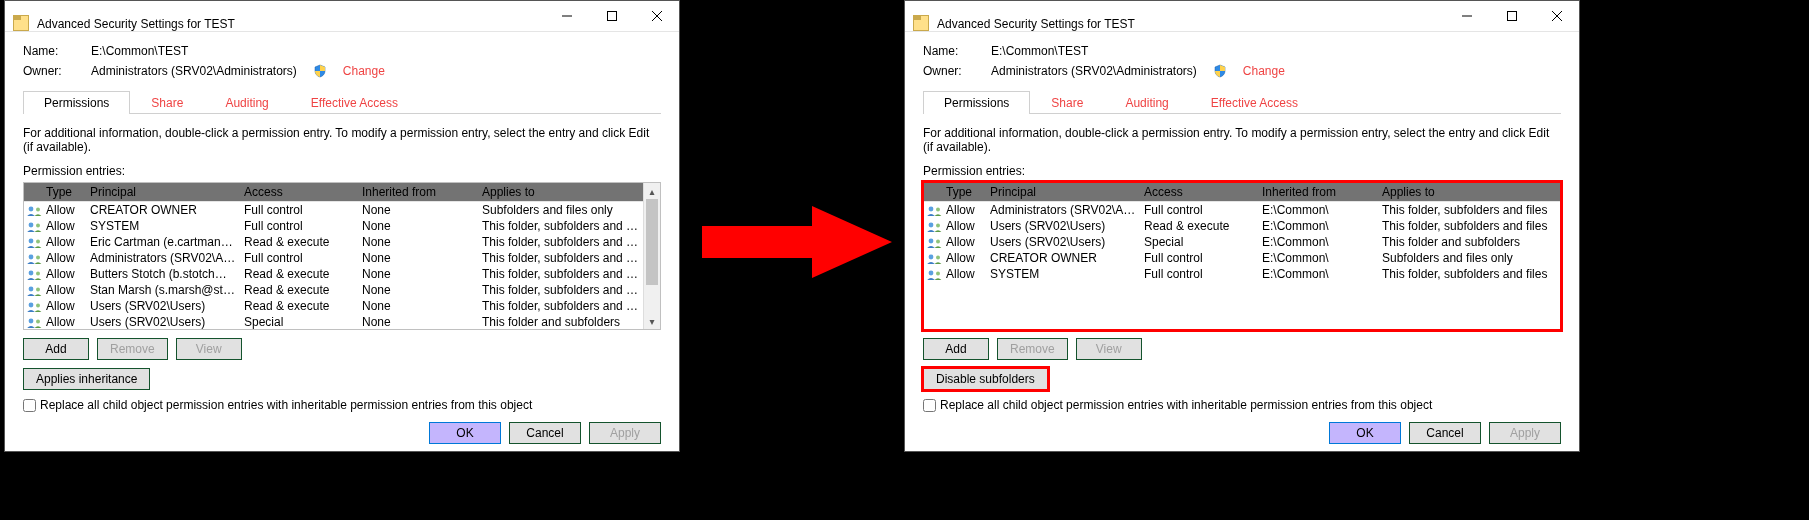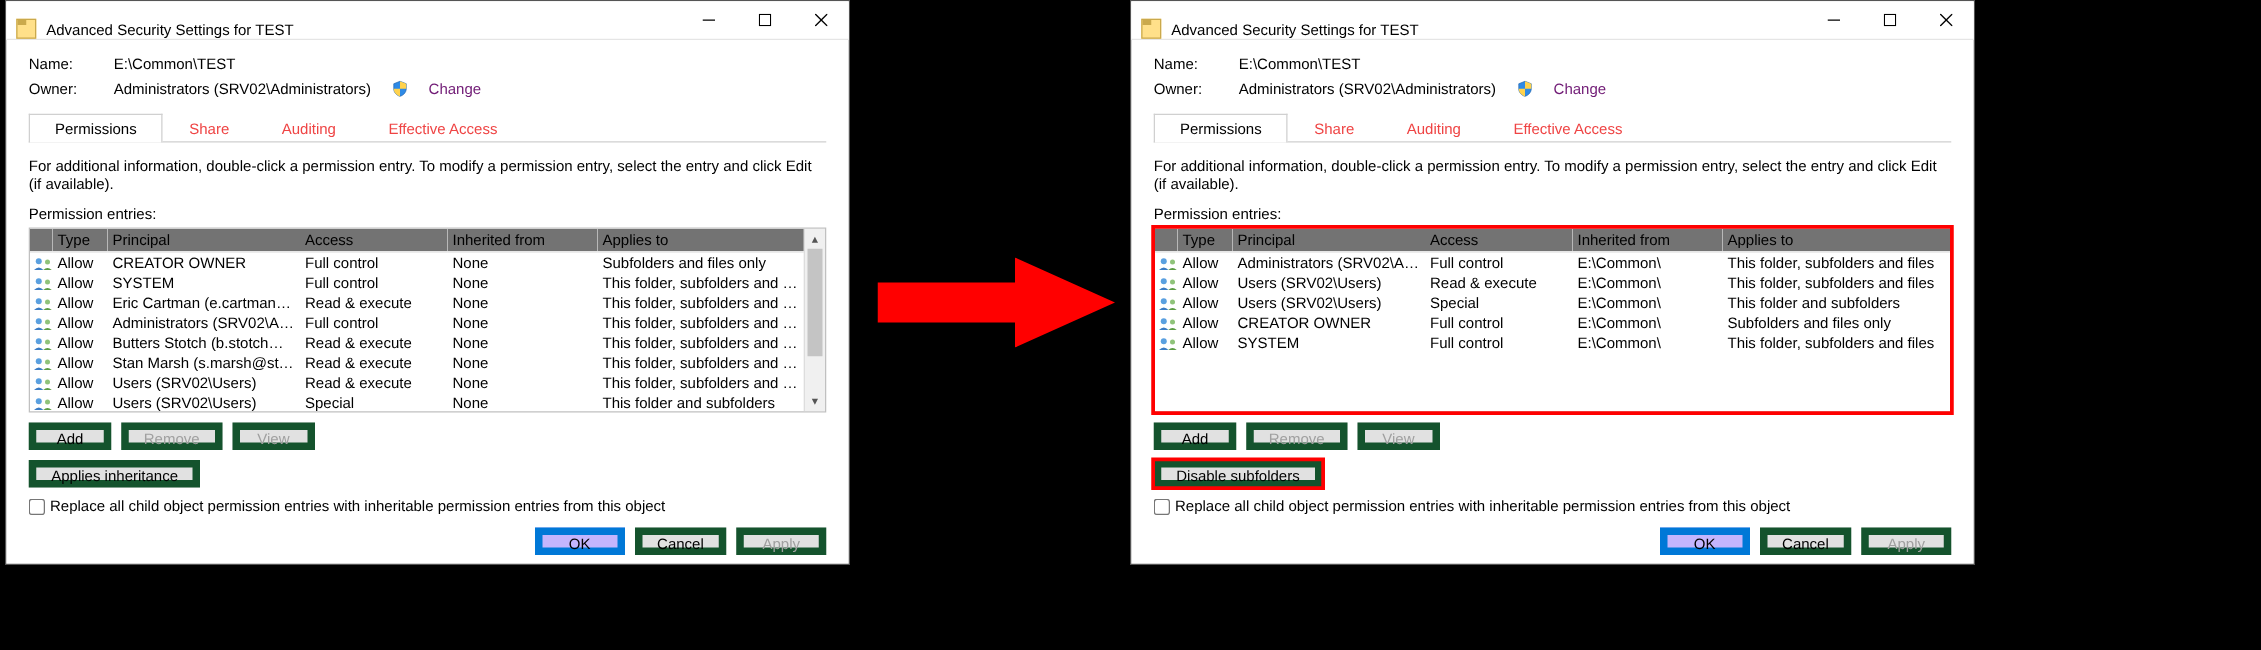--- a/index.html
+++ b/index.html
@@ -12,21 +12,21 @@
   .title-icon:before{content:"";position:absolute;top:0;left:0;width:7px;height:4px;background:#caa94c}
   .title-text{flex:1;padding-left:2px;font-size:12px}
   .win-controls{display:flex;height:100%}
   .win-btn{width:45px;display:flex;align-items:center;justify-content:center;font-size:16px;font-family:Arial,sans-serif}
   .win-btn svg{width:10px;height:10px;stroke:#000;stroke-width:1;fill:none}
   .client{padding:12px 18px 8px;box-sizing:border-box;position:relative;height:calc(100% - 30px);display:flex;flex-direction:column}
   .kv-row{display:flex;align-items:center;margin-bottom:6px}
   .kv-label{width:68px}
   .owner-val{display:flex;align-items:flex-end;gap:16px}
   .shield-icon{width:14px;height:14px;display:inline-block}
-  .link{color:#701a75;cursor:pointer}
+  .link{color:#ef4444;cursor:pointer}
   .tabs{margin-top:6px;display:flex;align-items:flex-start;border-bottom:1px solid #d0d0d0}
   .tab{padding:4px 20px;border:1px solid transparent;border-bottom:none;position:relative;top:1px;cursor:pointer}
   .tab.active{border-color:#d0d0d0;background:#fff}
   .tab:not(.active){color:#ef4444}
   .info-text{margin:12px 0 10px}
   .pe-label{margin-bottom:4px}
   .entries-box{border:1px solid #c0c0c0;height:146px;position:relative;overflow:hidden}
   .entries-box.no-scroll{height:146px}
   .entries-scroll{position:absolute;top:0;right:0;width:16px;height:100%;border-left:1px solid #ddd;background:#f0f0f0;display:flex;flex-direction:column;align-items:center;justify-content:space-between}
   .entries-scroll .sb-btn{width:100%;height:16px;display:flex;align-items:center;justify-content:center;font-size:10px;color:#555}
@@ -38,21 +38,21 @@
   .ent-table td{padding:1px 4px;white-space:nowrap;overflow:hidden;text-overflow:ellipsis}
   .col-icon{width:18px}
   .col-type{width:44px}
   .col-principal{width:154px}
   .col-access{width:118px}
   .col-inh{width:120px}
   .col-applies{}
   .ent-icon{width:14px;height:10px;display:inline-block;position:relative;vertical-align:middle}
   .ent-icon svg{width:18px;height:12px;display:block;margin-left:-2px;margin-top:-1px}
   .button-row{display:flex;gap:8px;margin-top:8px}
-  .btn{min-width:66px;height:22px;padding:0 12px;border:6px solid #14532d;background:#e1e1e1;font:inherit;cursor:pointer}
+  .btn{min-width:66px;height:22px;padding:0 12px;border:1px solid #14532d;background:#e1e1e1;font:inherit;cursor:pointer}
   .btn:disabled{color:#a0a0a0;cursor:default}
   .btn.default{background:#c4b5fd;border-color:#0078d7}
   .checkbox-row{display:flex;align-items:center;gap:4px;margin-top:8px}
   .checkbox-row input{margin:0}
   .footer{margin-top:auto;display:flex;justify-content:flex-end;gap:8px;padding-top:10px}
   .highlight-red{outline:3px solid #ff0000;outline-offset:-1px}
   
   .arrow{position:absolute;left:702px;top:206px;width:190px;height:72px;pointer-events:none}
   .arrow svg{width:100%;height:100%}
 </style>

